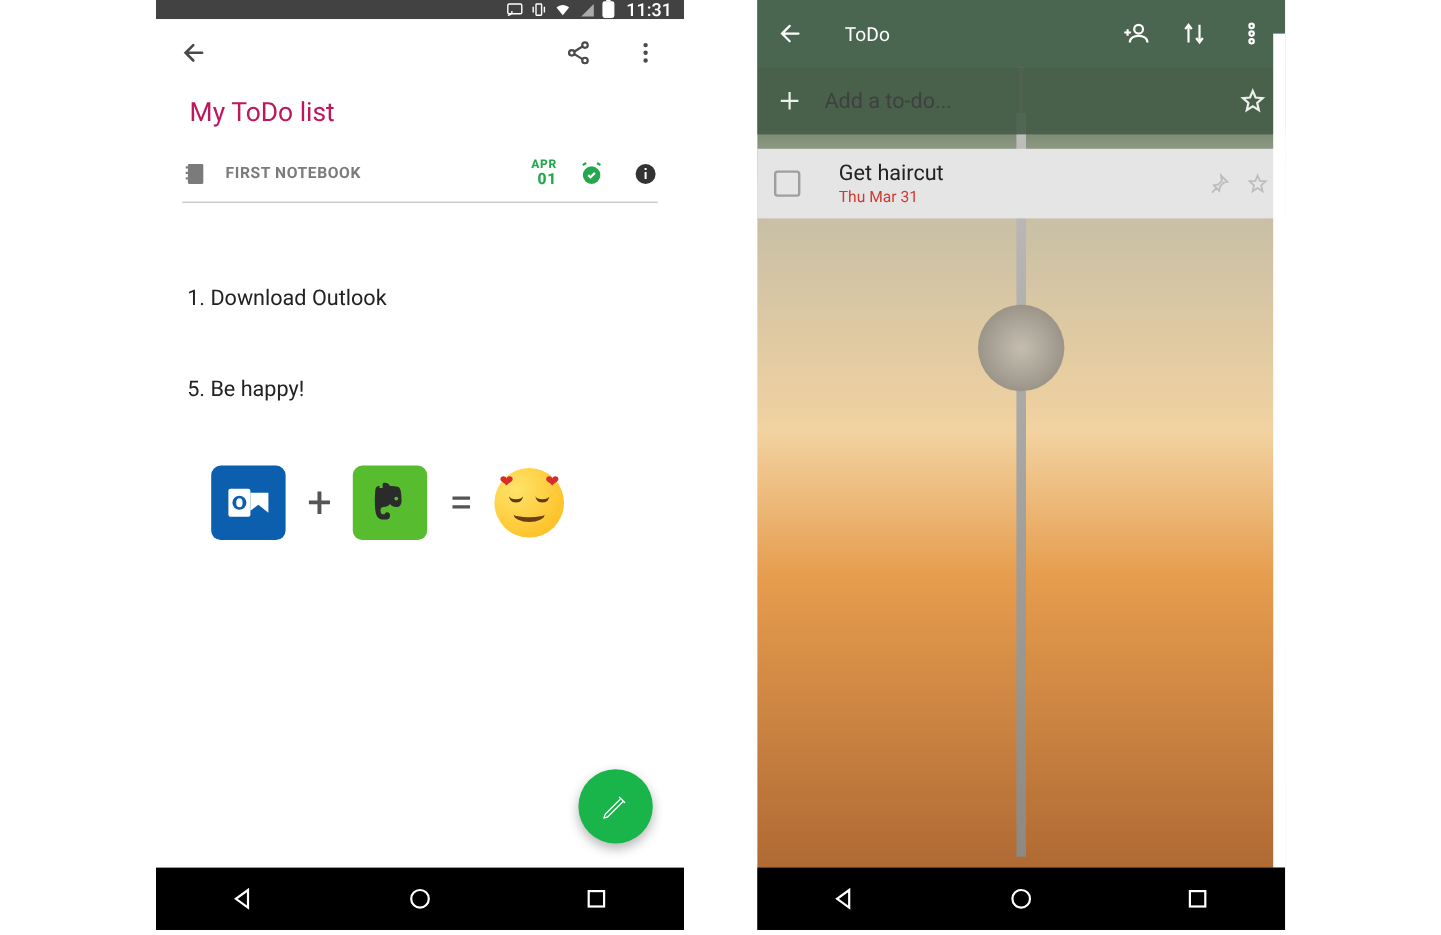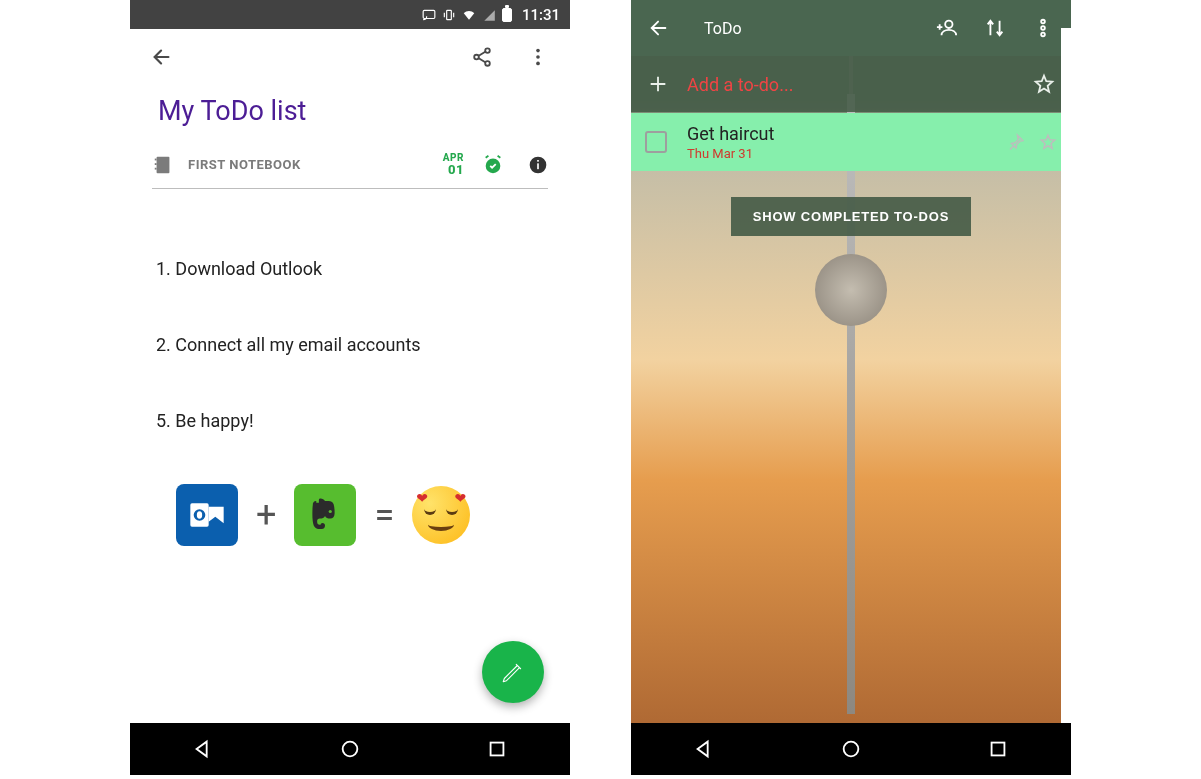--- a/index.html
+++ b/index.html
@@ -19,21 +19,21 @@
     display: flex;
     flex-direction: column;
     position: relative;
     overflow: hidden;
   }
   .phone1 { margin-left: 130px; }
   .phone2 { margin-right: 130px; }
 
   
   .statusbar {
-    height: 29px;
+    height: 16px;
     background: #424242;
     color: #fff;
     display: flex;
     justify-content: flex-end;
     align-items: center;
     padding: 0 10px;
     gap: 6px;
     font-size: 14px;
     font-weight: 500;
   }
@@ -48,21 +48,21 @@
     height: 56px;
     display:flex; align-items:center;
     padding: 0 12px;
     gap: 16px;
     background:#fff;
   }
   .appbar1 .spacer { flex:1; }
   .icon-btn { width:40px; height:40px; display:flex; align-items:center; justify-content:center; border:none; background:none; cursor:pointer; }
   .icon-btn svg { width:22px; height:22px; }
 
-  .title1 { color:#4c1d95; font-size:27px; margin:10px 22px 18px 28px; font-weight:400; }
+  .title1 { color:#be185d; font-size:22px; margin:10px 22px 18px 28px; font-weight:400; }
 
   .meta-row {
     margin:0 22px; padding:8px 0 12px;
     border-bottom:1px solid #bdbdbd;
     display:flex; align-items:center; gap:14px; font-size:13px; font-weight:700; color:#7b7b7b; letter-spacing:0.5px;justify-content:center;
   }
   .meta-row .nbicon { width:22px; height:22px; }
   .meta-row .reminder { margin-left:auto; color:#24a84d; display:flex; flex-direction:column; align-items:end; line-height:1; font-weight:800; }
   .meta-row .reminder small { font-size:10px; }
   .alarm-ico { width:22px; height:22px; margin-left:4px;}
@@ -117,30 +117,30 @@
   .appbar2 {
     position:relative; z-index:2;
     height:56px; background:#4a6650; display:flex; align-items:center; color:#fff; padding:0 8px; gap:8px;
   }
   .appbar2 .title { font-size:16px; font-weight:400; margin-left:17px; }
   .appbar2 .spacer{flex:1;}
   .appbar2 svg{width:22px;height:22px;stroke:#fff;fill:none;stroke-width:2;}
 
   .addrow {
     position:relative; z-index:2;
-    height:56px; background:rgba(70,92,72,0.9); color:#ef4444;
+    height:56px; background:rgba(70,92,72,0.9); color:#404040;
     display:flex; align-items:center; padding:0 16px; gap:18px; font-size:18px;
   }
   .addrow svg{width:22px;height:22px;stroke:#eaf0ea;stroke-width:2;fill:none;}
   .addrow .star{ margin-left:auto; }
 
   .todo {
     position:relative; z-index:2;
-    background:#86efac; margin-top:1px;
-    display:flex; align-items:center; padding:10px 14px; gap:20px;
+    background:#e5e5e5; margin-top:12px;
+    display:flex; align-items:center; padding:10px 14px; gap:32px;
   }
   .todo .chk { width:22px; height:22px; border:2px solid #9e9e9e; border-radius:3px; }
   .todo .txtwrap { display:flex; flex-direction:column; }
   .todo .todo-title { font-size:18px; color:#222; }
   .todo .todo-date { font-size:13px; color:#cf3a2e; margin-top:2px; }
   .todo .tail { margin-left:auto; display:flex; gap:14px; color:#bdbdbd; }
   .todo .tail svg { width:18px; height:18px; stroke:#bdbdbd; fill:none; stroke-width:2;}
 
   .showcompleted {
     position:relative; z-index:2;
@@ -222,21 +222,20 @@
       </svg>
     <svg class="info-ico" viewBox="0 0 24 24">
         <circle cx="12" cy="12" r="10"></circle>
         <rect x="11" y="10" width="2" height="7" fill="#fff"></rect>
         <rect x="11" y="6" width="2" height="2" fill="#fff"></rect>
       </svg>
   </div>
 
   <div class="notebody">
     <div>1. Download Outlook</div>
-    <div>2. Connect all my email accounts</div>
     <div>5. Be happy!</div>
 
     <div class="eqrow">
       <span class="appico outlook">
         <svg viewBox="0 0 48 48" width="40" height="40">
             <rect x="4" y="10" width="22" height="28" fill="#fff" rx="2"></rect>
             <path d="M26 14h18v20l-10-8-8 6z" fill="#fff"></path>
             <circle cx="15" cy="24" r="7" fill="#0b5fae"></circle>
             <ellipse cx="15" cy="24" rx="3.2" ry="4.5" fill="#fff"></ellipse>
           </svg>
@@ -337,21 +336,20 @@
       <svg viewBox="0 0 24 24">
           <path d="M14 3l7 7-4 1-4 4-1 5-3-3-5 5 5-5-3-3 5-1 4-4z"></path>
         </svg>
       <svg viewBox="0 0 24 24">
           <path d="M12 3l2.5 6 6.5.5-5 4.5 1.5 6.5L12 17l-5.5 3.5L8 14 3 9.5l6.5-.5z"></path>
         </svg>
     </span>
   </div>
 
 
-  <button class="showcompleted">SHOW COMPLETED TO-DOS</button>
 
   <div class="navbar" style="z-index:3;">
     <button class="icon-btn">
         <svg viewBox="0 0 24 24">
           <path d="M16 4v16L5 12z"></path>
         </svg>
       </button>
     <button class="icon-btn">
         <svg viewBox="0 0 24 24">
           <circle cx="12" cy="12" r="8"></circle>

